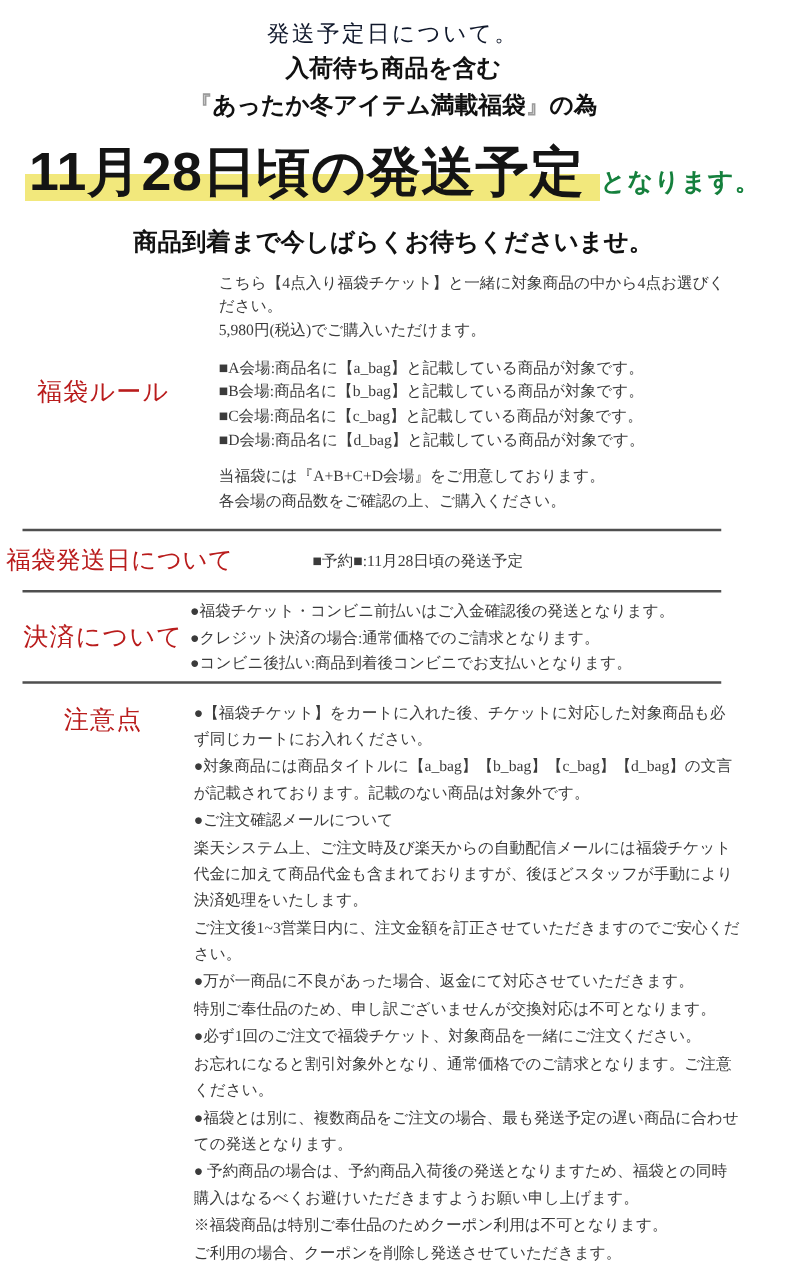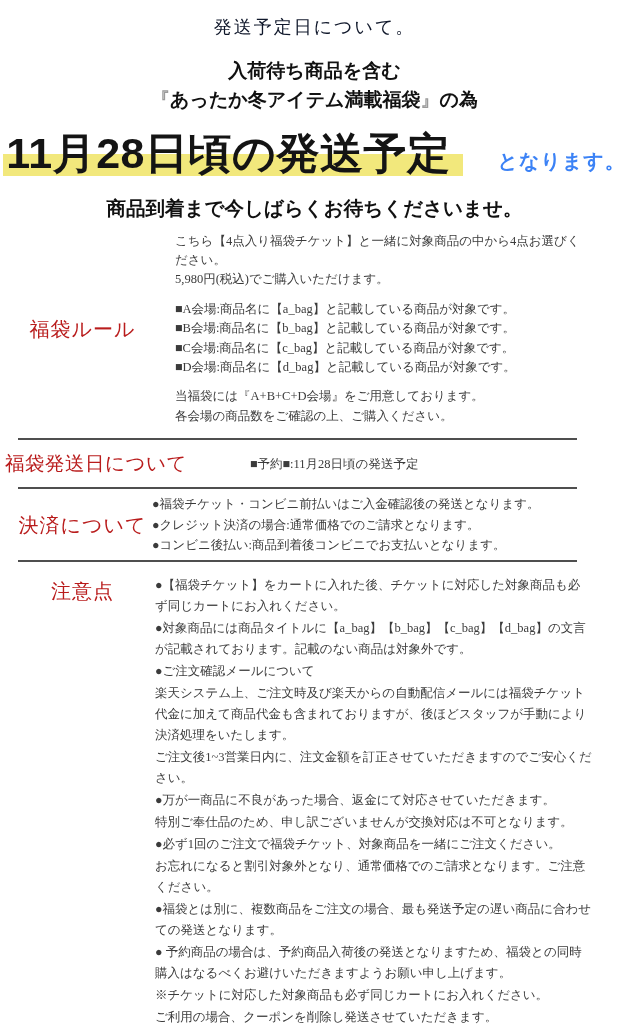--- a/index.html
+++ b/index.html
@@ -10,30 +10,30 @@
   }
   .gothic{font-family:"Liberation Sans","DejaVu Sans",sans-serif;}
 
   
   .header{text-align:center;padding-top:16px;}
   .title{
     font-family:"Liberation Serif","DejaVu Serif",serif;
     font-size:18px;font-weight:400;line-height:1.25;color:#0f172a;letter-spacing:2px;
   }
   .sub{font-weight:700;font-size:19px;line-height:1.3;color:#111;}
-  .sub1{margin-top:20px;}
+  .sub1{margin-top:5px;}
   .sub2{margin-top:5px;}
   .quote{color:#9b9b9b;}
   .dateline{margin-top:14px;white-space:nowrap;}
   .hl-text{
     font-weight:900;font-size:43px;line-height:1.25;color:#141414;letter-spacing:.5px;
     background:linear-gradient(180deg,rgba(0,0,0,0) 53%,var(--hl) 53%,var(--hl) 97%,rgba(0,0,0,0) 97%);
     padding:0 13px 0 3px;
   }
-  .date-suffix{font-weight:800;font-size:20px;color:#3b82f6;letter-spacing:1px;padding-left:34px;}
+  .date-suffix{font-weight:800;font-size:20px;color:#15803d;letter-spacing:1px;}
   .notice{margin-top:14px;font-weight:700;font-size:19.5px;color:#111;}
 
   
   .rule-line{height:2px;background:#4f4f4f;margin:0 52px 0 18px;}
   .row{display:flex;align-items:center;}
   .row-label{
     flex:0 0 165px;text-align:center;
     font-size:20px;line-height:1.3;color:#b91c1c;letter-spacing:1px;
   }
   .row-content{font-size:12.5px;line-height:1.6;color:#3b3b3b;}
@@ -112,16 +112,16 @@
     <p>●対象商品には商品タイトルに【a_bag】【b_bag】【c_bag】【d_bag】の文言が記載されております。記載のない商品は対象外です。</p>
     <p>●ご注文確認メールについて</p>
     <p>楽天システム上、ご注文時及び楽天からの自動配信メールには福袋チケット代金に加えて商品代金も含まれておりますが、後ほどスタッフが手動により決済処理をいたします。</p>
     <p>ご注文後1~3営業日内に、注文金額を訂正させていただきますのでご安心ください。</p>
     <p>●万が一商品に不良があった場合、返金にて対応させていただきます。</p>
     <p>特別ご奉仕品のため、申し訳ございませんが交換対応は不可となります。</p>
     <p>●必ず1回のご注文で福袋チケット、対象商品を一緒にご注文ください。</p>
     <p>お忘れになると割引対象外となり、通常価格でのご請求となります。ご注意ください。</p>
     <p>●福袋とは別に、複数商品をご注文の場合、最も発送予定の遅い商品に合わせての発送となります。</p>
     <p>● 予約商品の場合は、予約商品入荷後の発送となりますため、福袋との同時購入はなるべくお避けいただきますようお願い申し上げます。</p>
-    <p>※チケットに対応した対象商品も必ず同じカートにお入れください。</p>
+    <p>※福袋商品は特別ご奉仕品のためクーポン利用は不可となります。</p>
     <p>ご利用の場合、クーポンを削除し発送させていただきます。</p>
   </div>
 </div>
 
 </body></html>

